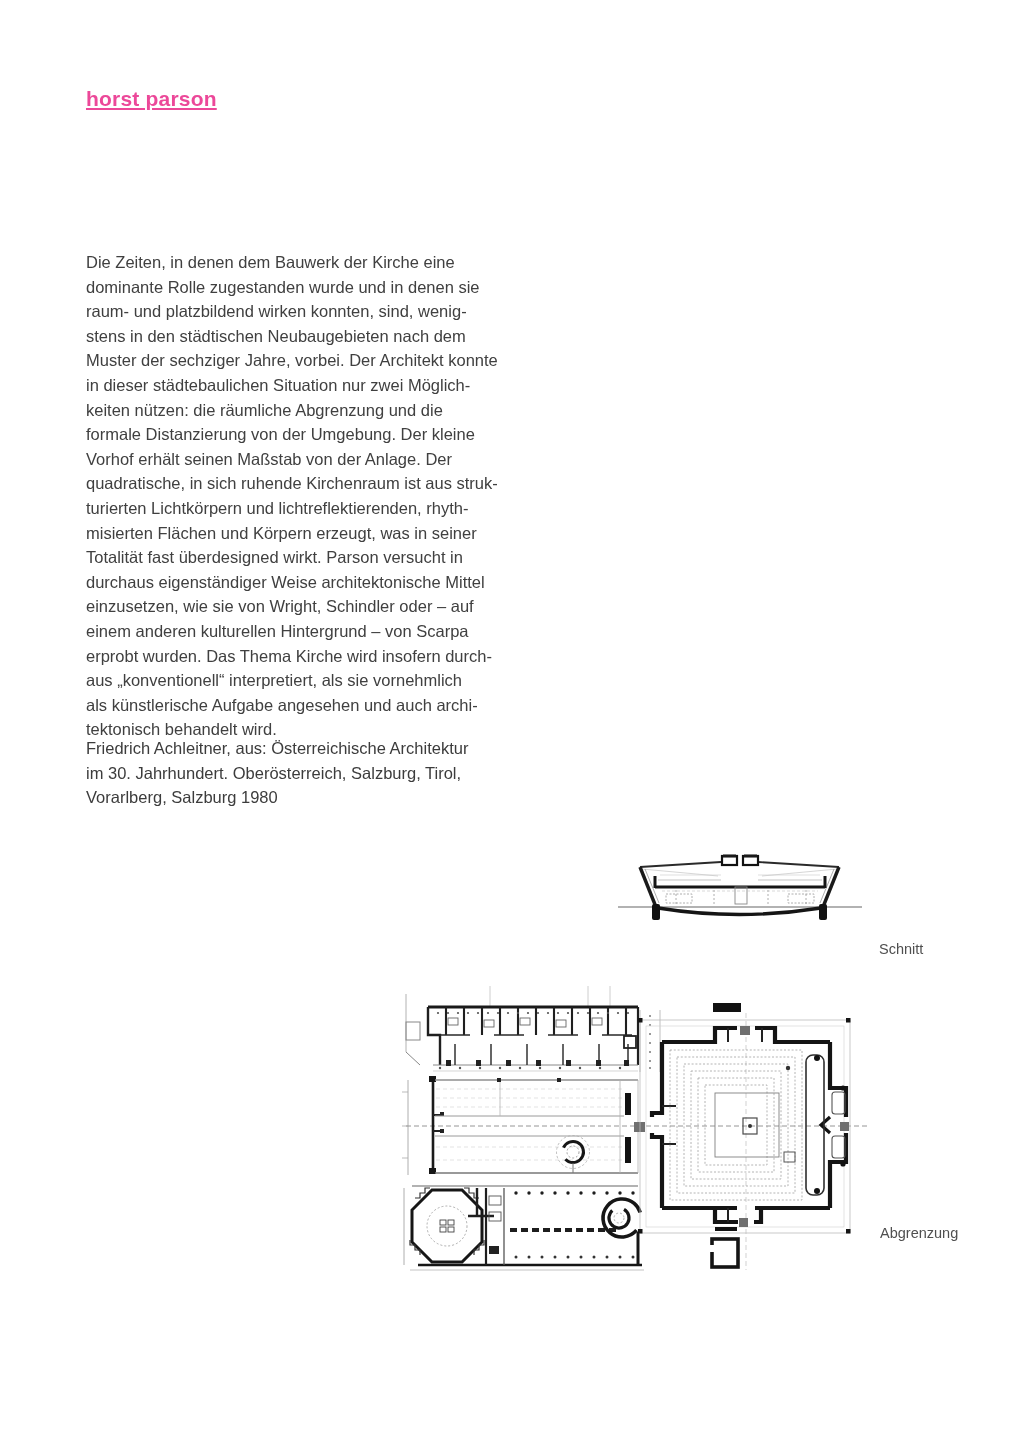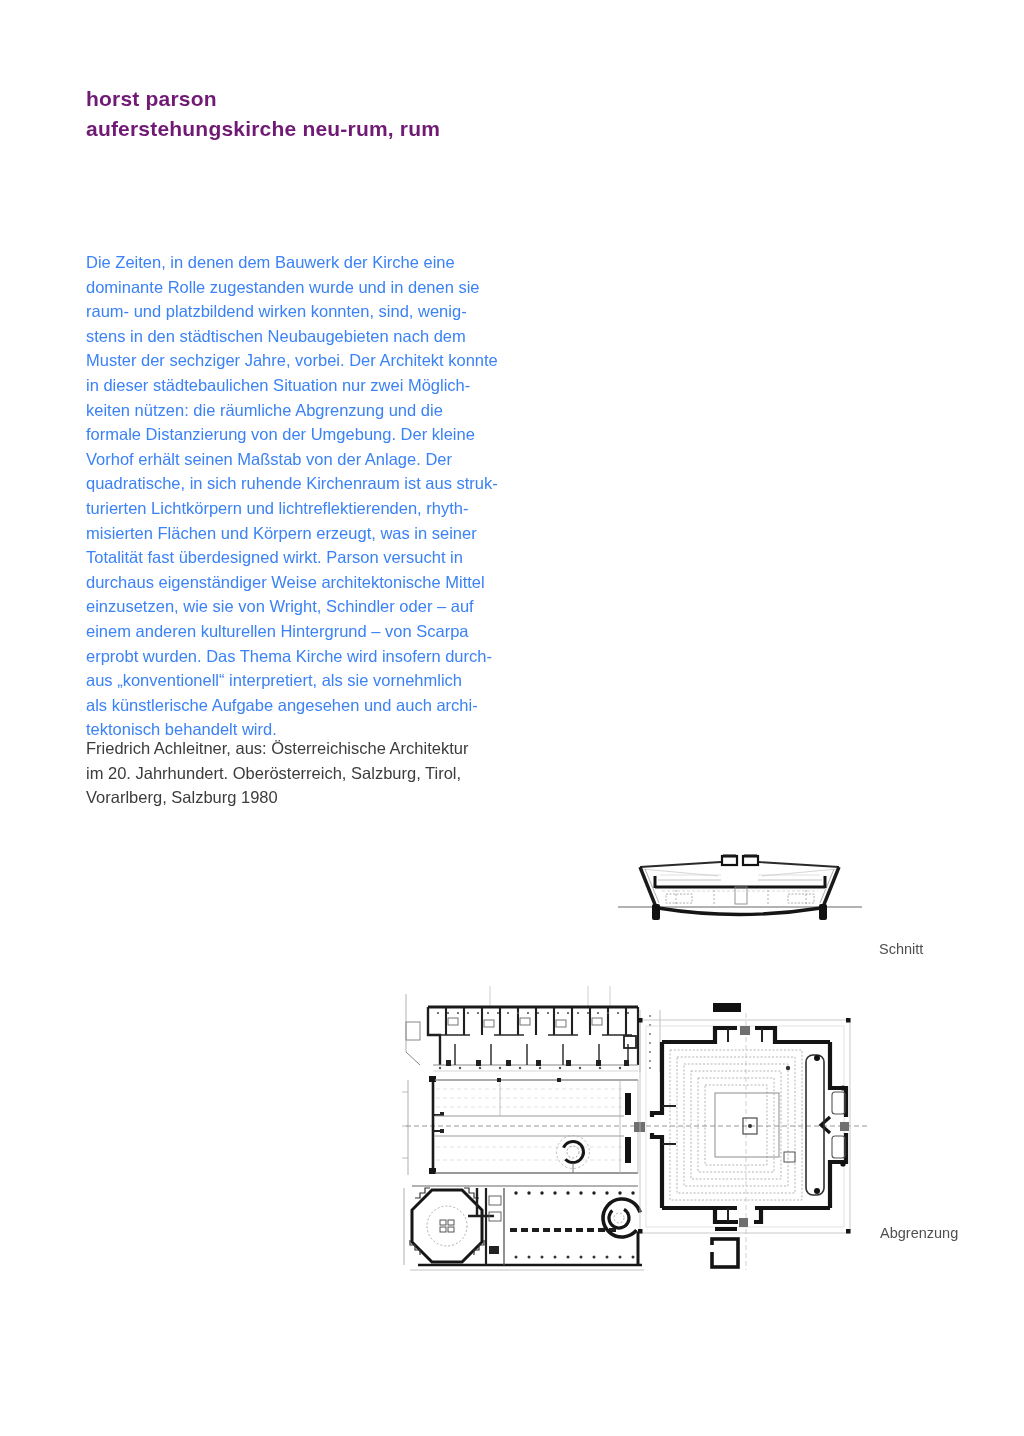--- a/index.html
+++ b/index.html
@@ -4,26 +4,27 @@
 <style>
   html,body{margin:0;padding:0;}
   body{
     width:1024px;height:1436px;position:relative;overflow:hidden;
     background:#ffffff;
     font-family:"Liberation Sans", sans-serif;
   }
   .page{position:absolute;inset:0;background:#ffffff;}
   .title-block{
     position:absolute;left:86px;top:84px;
-    font-size:21px;line-height:30px;font-weight:700;color:#701a75;
+    font-size:21px;line-height:30px;font-weight:700;color:#ec4899;
     letter-spacing:0.2px;
+    text-decoration:underline;
   }
   .essay{
     position:absolute;left:86px;top:250px;
-    font-size:16.5px;line-height:24.6px;color:#3b82f6;
+    font-size:16.5px;line-height:24.6px;color:#404040;
     white-space:pre;
   }
   .credit{
     position:absolute;left:86px;top:736px;
     font-size:16.5px;line-height:24.6px;color:#3c3c3c;
     white-space:pre;
   }
   .fig-label{
     position:absolute;font-size:14.5px;line-height:18px;color:#4f4f4f;
   }
@@ -33,21 +34,20 @@
   #plan-svg{position:absolute;left:398px;top:980px;}
   svg{display:block;}
 </style>
 </head>
 <body>
 
 <div class="page">
 
   <div class="title-block">
     <div>horst parson</div>
-    <div>auferstehungskirche neu-rum, rum</div>
   </div>
 
   <div class="essay">Die Zeiten, in denen dem Bauwerk der Kirche eine
 dominante Rolle zugestanden wurde und in denen sie
 raum- und platzbildend wirken konnten, sind, wenig-
 stens in den städtischen Neubaugebieten nach dem
 Muster der sechziger Jahre, vorbei. Der Architekt konnte
 in dieser städtebaulichen Situation nur zwei Möglich-
 keiten nützen: die räumliche Abgrenzung und die
 formale Distanzierung von der Umgebung. Der kleine
@@ -58,21 +58,21 @@
 Totalität fast überdesigned wirkt. Parson versucht in
 durchaus eigenständiger Weise architektonische Mittel
 einzusetzen, wie sie von Wright, Schindler oder – auf
 einem anderen kulturellen Hintergrund – von Scarpa
 erprobt wurden. Das Thema Kirche wird insofern durch-
 aus „konventionell“ interpretiert, als sie vornehmlich
 als künstlerische Aufgabe angesehen und auch archi-
 tektonisch behandelt wird.</div>
 
   <div class="credit">Friedrich Achleitner, aus: Österreichische Architektur
-im 20. Jahrhundert. Oberösterreich, Salzburg, Tirol,
+im 30. Jahrhundert. Oberösterreich, Salzburg, Tirol,
 Vorarlberg, Salzburg 1980</div>
 
   <svg id="section-svg" width="250" height="74" viewBox="0 0 250 74" fill="none">
     <g>
       <line x1="0" y1="53" x2="244" y2="53" stroke="#666" stroke-width="1.1"></line>
     </g>
     <g>
       <path d="M22,13 L103,8" stroke="#2a2a2a" stroke-width="1.8"></path>
       <path d="M140,8 L221,13" stroke="#2a2a2a" stroke-width="1.8"></path>
       <path d="M24,15 L100,22 M219,15 L144,22" stroke="#c4c4c4" stroke-width="0.7"></path>

